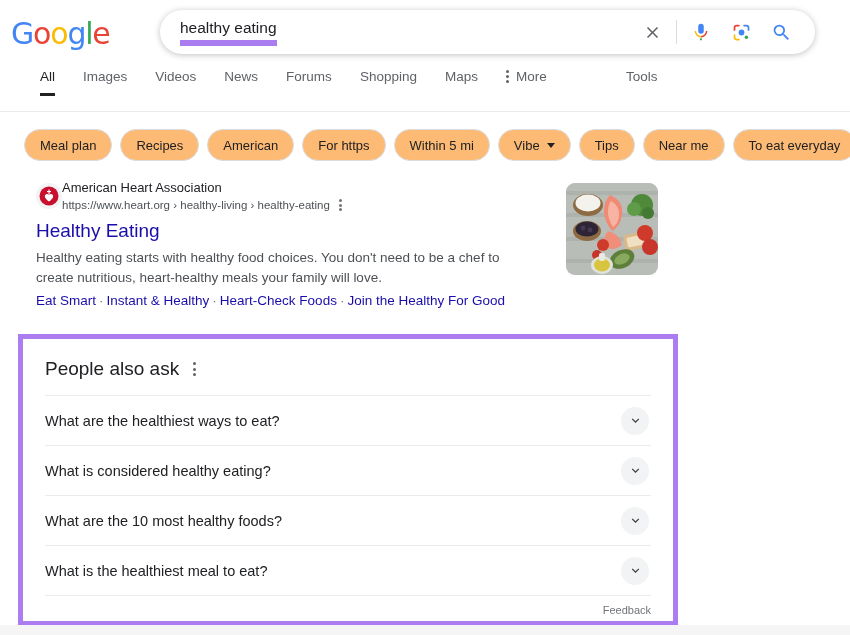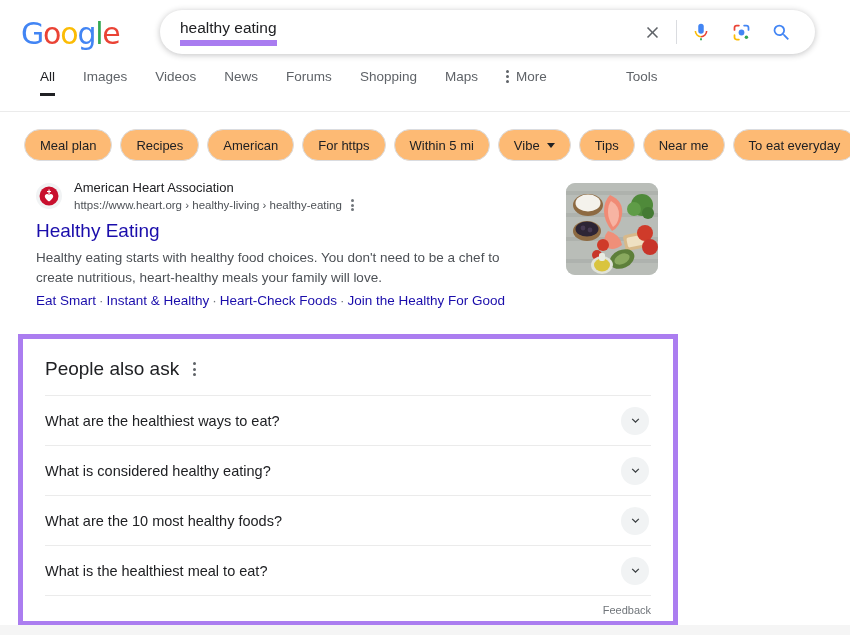--- a/index.html
+++ b/index.html
@@ -10,21 +10,21 @@
     overflow: hidden;
   }
   body { position: relative; }
 
   
   .header {
     position: relative;
     height: 70px;
     display: flex;
     align-items: center;
-    padding-left: 21px;
+    padding-left: 11px;
   }
   .logo {
     font-size: 30px;
     letter-spacing: -1.2px;
     font-family: "DejaVu Sans", sans-serif;
     font-weight: 400;
     line-height: 1;
     user-select: none;
     margin-top: -2px;
   }
@@ -139,21 +139,21 @@
     border-right: 4px solid transparent;
     border-top: 5px solid #202124;
   }
 
   
   .result {
     position: relative;
     margin: 16px 0 0 36px;
     width: 640px;
   }
-  .res-head { display: flex; align-items: center; gap: 12px; }
+  .res-head { display: flex; align-items: center; gap: 0; }
   .favicon {
     width: 26px; height: 26px; border-radius: 50%;
     background: #f1f3f4;
     display: flex; align-items: center; justify-content: center;
     flex: 0 0 26px;
     overflow: hidden;
   }
   .res-meta { display: flex; flex-direction: column; gap: 2px; }
   .res-site { font-size: 13px; color: #202124; line-height: 16px; }
   .res-url-line { display: flex; align-items: center; gap: 9px; }

